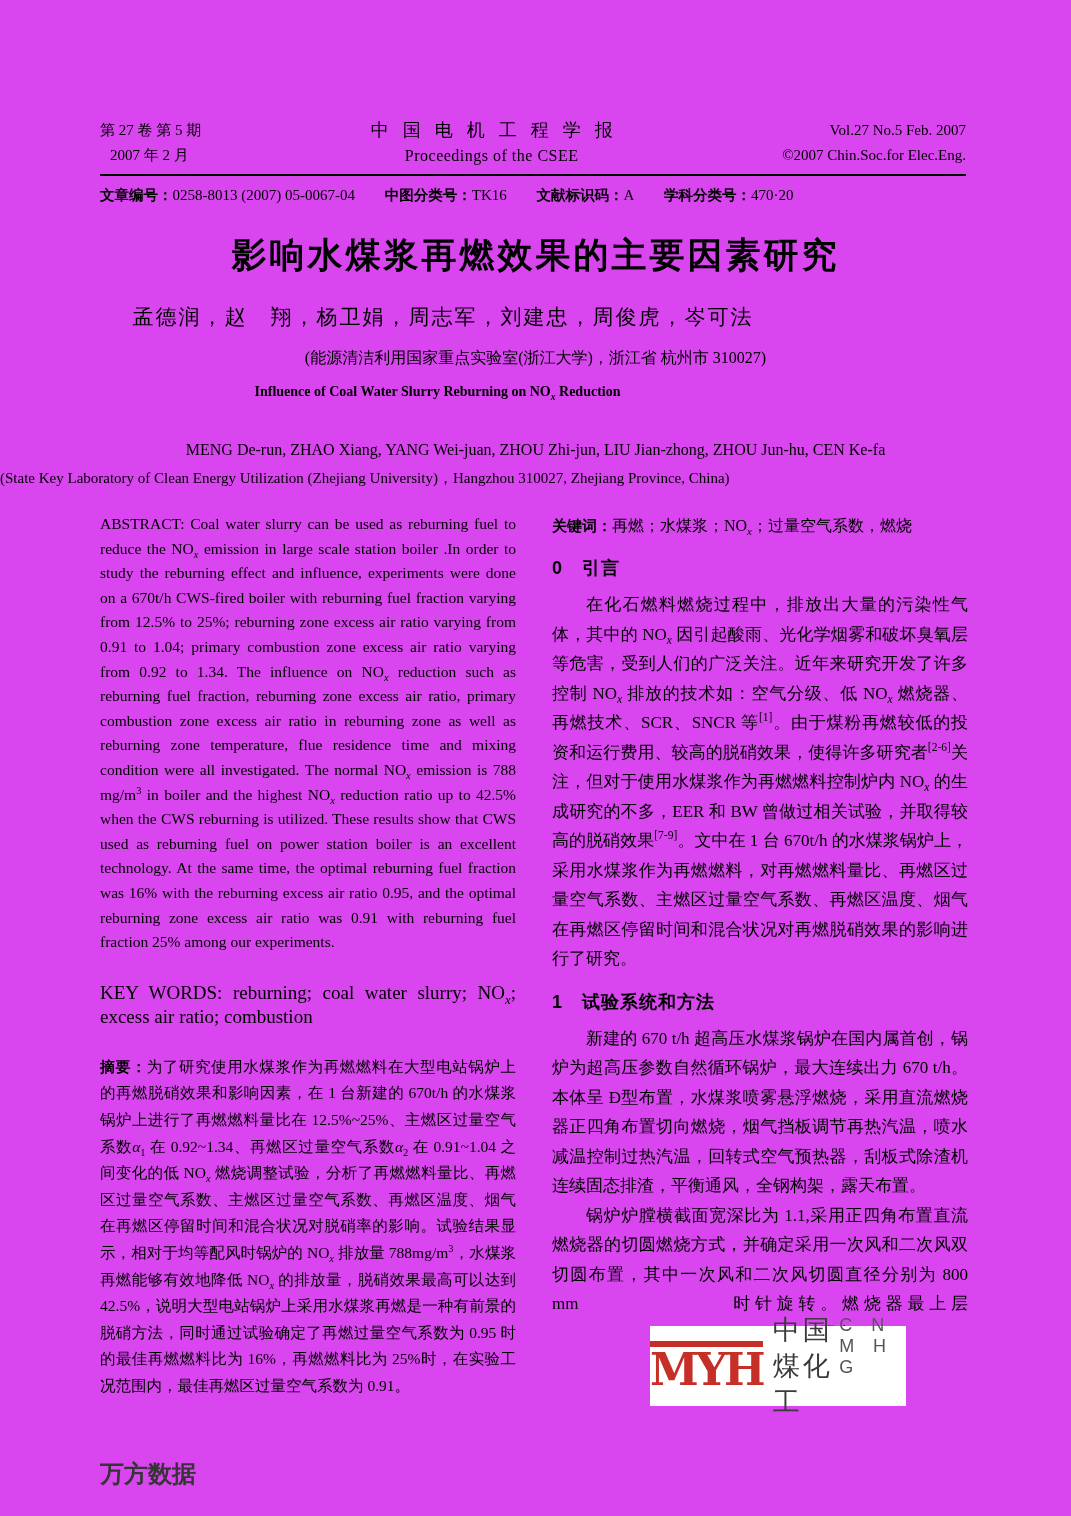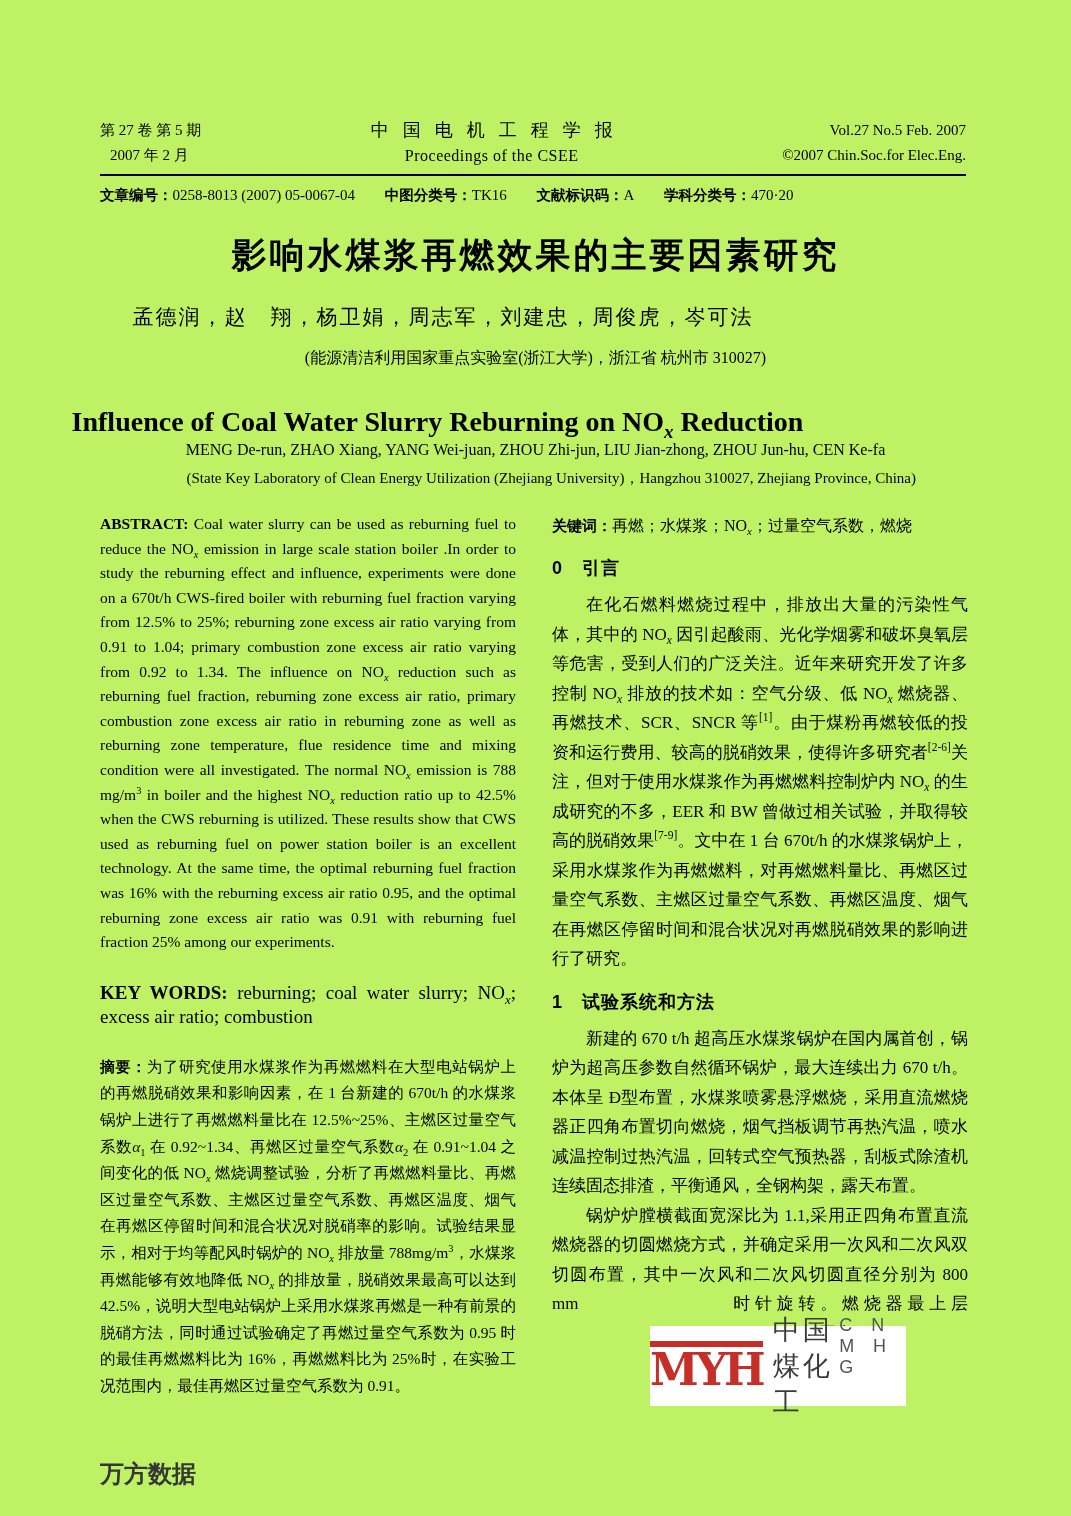--- a/index.html
+++ b/index.html
@@ -1,17 +1,17 @@
 <!DOCTYPE html>
 <html><head>
 <meta charset="utf-8">
 <style>
   html,body { margin:0; padding:0; background:#ffffff; }
   .page {
-    position:relative; width:1071px; height:1516px; background:#bef264;
+    position:relative; width:1071px; height:1516px; background:#d946ef;
     font-family:"Liberation Serif","DejaVu Serif",serif; color:#000;
     overflow:hidden;
   }
   
   .header { position:absolute; top:118px; left:100px; width:866px;
     display:flex; justify-content:space-between; align-items:flex-start; }
   .h-left { font-size:15px; line-height:25px; }
   .h-left .line2 { padding-left:10px; }
   .h-center { text-align:center; }
   .journal-cn { font-size:18px; letter-spacing:14px; padding-left:14px; }
@@ -22,29 +22,29 @@
   .meta { position:absolute; top:186px; left:100px; width:868px; font-size:15px; white-space:nowrap; }
   .meta .group { margin-right:26px; }
   .meta .group:last-child { margin-right:0; }
   .mlabel { font-family:"Liberation Sans","DejaVu Sans",sans-serif; font-weight:700; font-size:14.5px; }
   
   .title-cn { position:absolute; top:232px; left:0; width:1071px; margin:0; text-align:center;
     font-family:"Liberation Sans","DejaVu Sans",sans-serif; font-size:35px; font-weight:700; letter-spacing:3px; }
   .authors-cn { position:absolute; top:303px; left:0; width:886px; text-align:center;
     font-size:21px; letter-spacing:2px; }
   .affil-cn { position:absolute; top:348px; left:0; width:1071px; text-align:center; font-size:16px; }
-  .title-en { position:absolute; top:406px; left:0; width:875px; text-align:center;
-    font-size:28px; font-weight:700; }
+  .title-en { position:absolute; top:384px; left:0; width:875px; text-align:center;
+    font-size:14px; font-weight:700; }
   .authors-en { position:absolute; top:441px; left:0; width:1071px; text-align:center; font-size:16px; }
-  .affil-en { position:absolute; top:469px; left:0; width:916px; text-align:right; font-size:15px; }
+  .affil-en { position:absolute; top:469px; left:0; width:916px; text-align:left; font-size:15px; }
   
   .body { position:absolute; top:512px; left:100px; width:868px; display:flex; gap:36px; }
   .col { width:416px; }
   .abstract-en { margin:0; font-size:15.5px; line-height:24.6px; text-align:justify; }
-  .lab-en { font-weight:700;margin-top:36px; }
+  .lab-en { font-weight:400;margin-top:36px; }
   .keywords-en { margin:26px 0 0 0; font-size:19px; line-height:24.6px; text-align:justify; }
   .abstract-cn { margin:24px 0 0 0; font-size:15.5px; line-height:26.6px; text-align:justify; }
   .lab-cn { font-family:"Liberation Sans","DejaVu Sans",sans-serif; font-weight:700; font-size:15px; }
   .keywords-cn { margin:0 0 6px 0; font-size:16px; line-height:28px; text-align:justify; }
   .sec-h { margin:16px 0 10px 0; font-family:"Liberation Sans","DejaVu Sans",sans-serif;
     font-size:18px; font-weight:600; letter-spacing:1px; }
   .para { margin:0; font-size:17px; line-height:29.5px; text-align:justify; text-indent:2em; }
   .gap-a { display:inline-block; width:150px; }
   .gap-b { display:inline-block; width:215px; }
   sub, sup { font-size:0.68em; line-height:0; }

